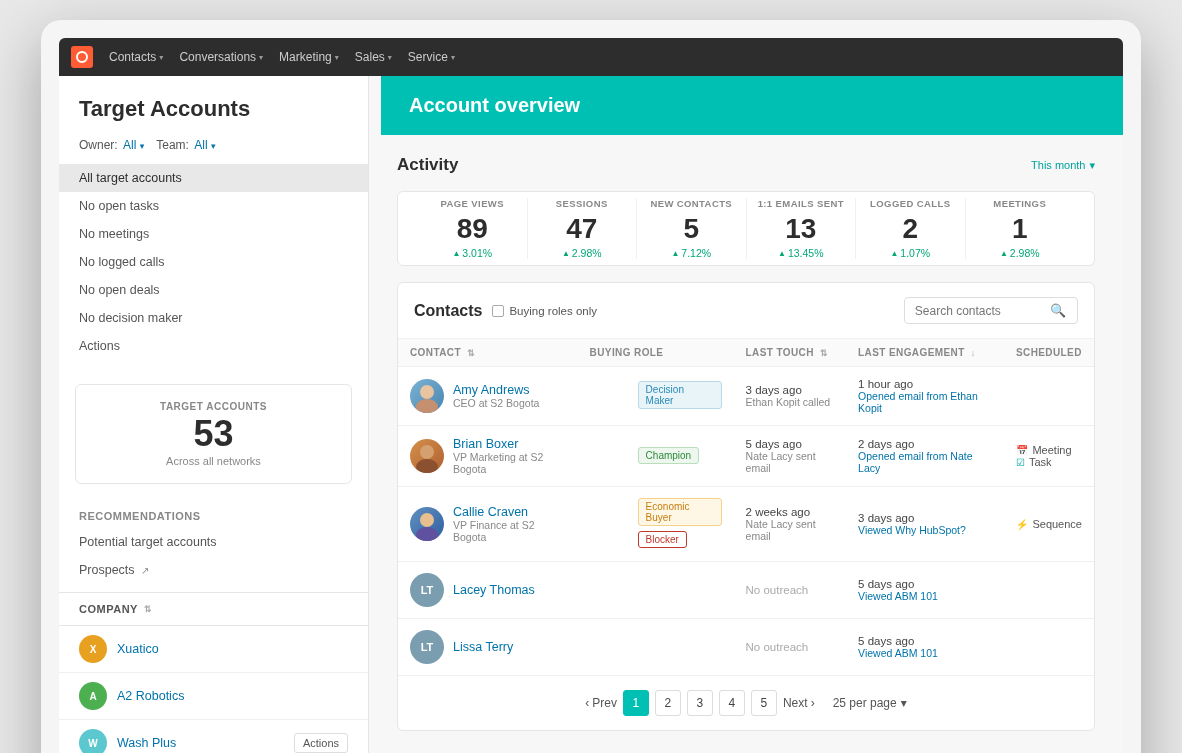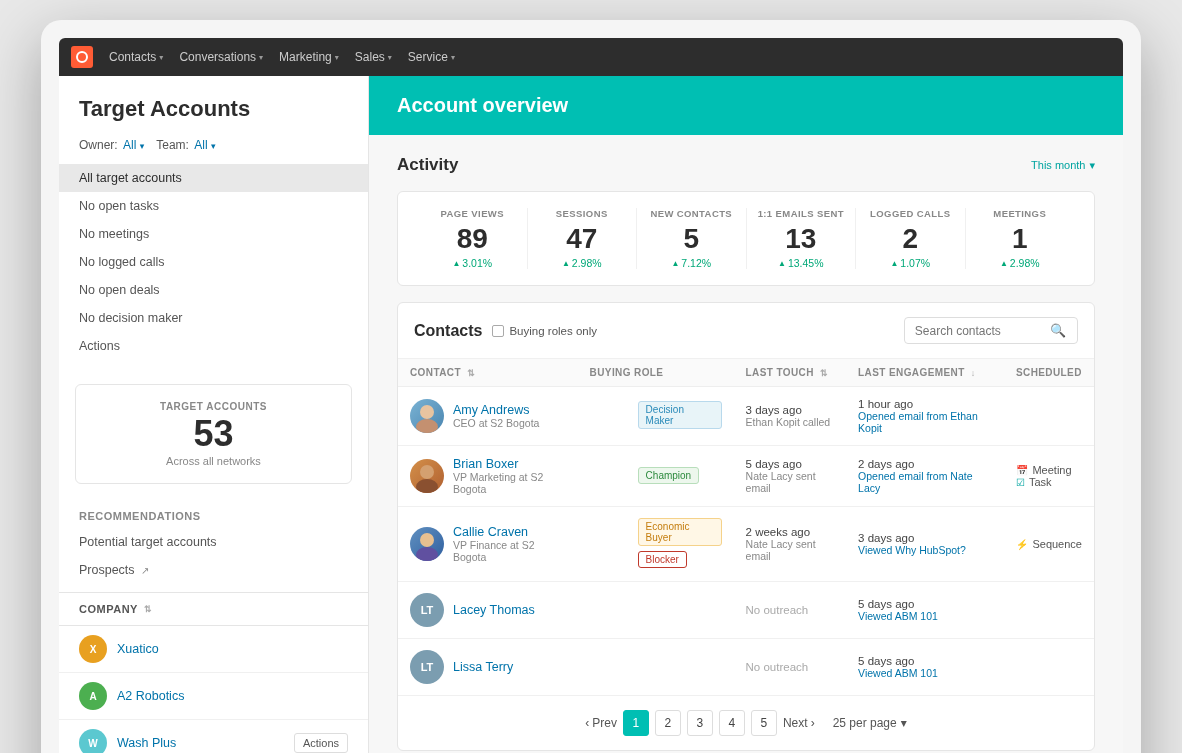--- a/index.html
+++ b/index.html
@@ -217,20 +217,21 @@
     
     .right-panel {
       flex: 1;
       background: #f7f7f7;
       overflow-y: auto;
     }
 
     .account-overview-header {
       background: #00bfb3;
       padding: 18px 28px;
+      margin-left: 12px;
     }
 
     .account-overview-title {
       font-size: 20px;
       font-weight: 600;
       color: white;
     }
 
     .panel-body {
       padding: 20px 28px;
@@ -257,21 +258,21 @@
       font-size: 11px;
       color: #00a4a0;
       cursor: pointer;
       font-weight: 500;
     }
 
     .activity-card {
       background: white;
       border-radius: 6px;
       border: 1px solid #e5e5e5;
-      padding: 16px 20px;
+      padding: 6px 20px;
       margin-bottom: 16px;
     }
 
     .activity-metrics {
       display: flex;
       gap: 0;
     }
 
     .metric-item {
       flex: 1;

